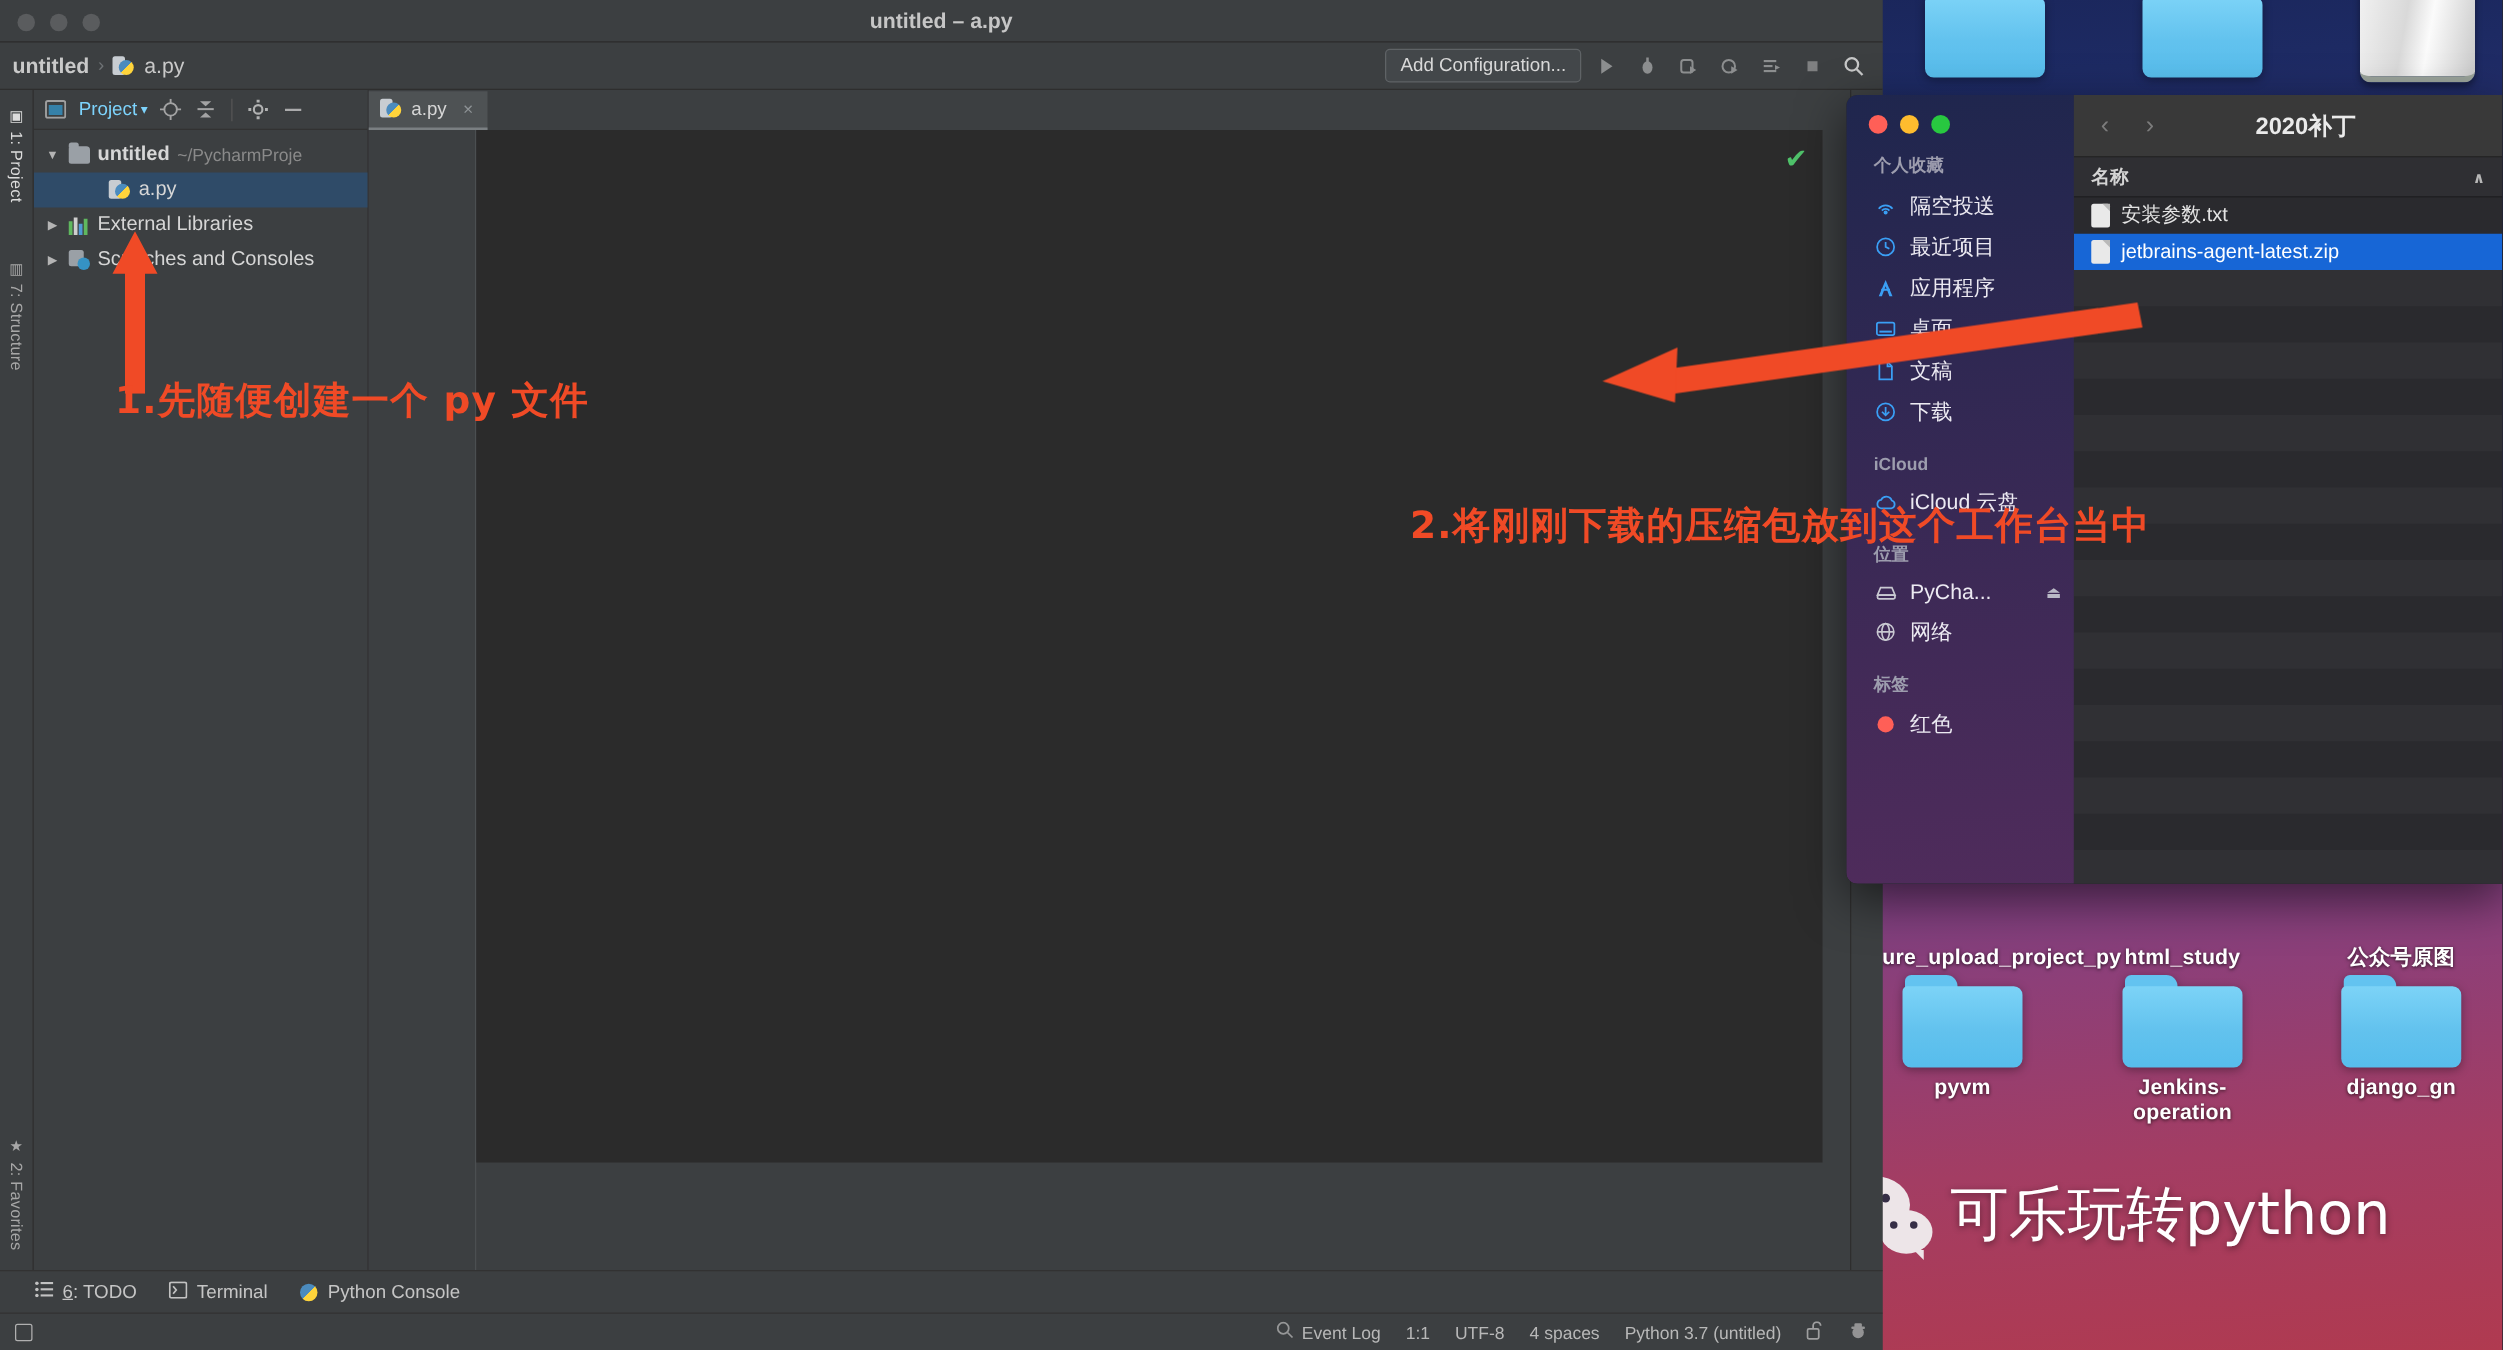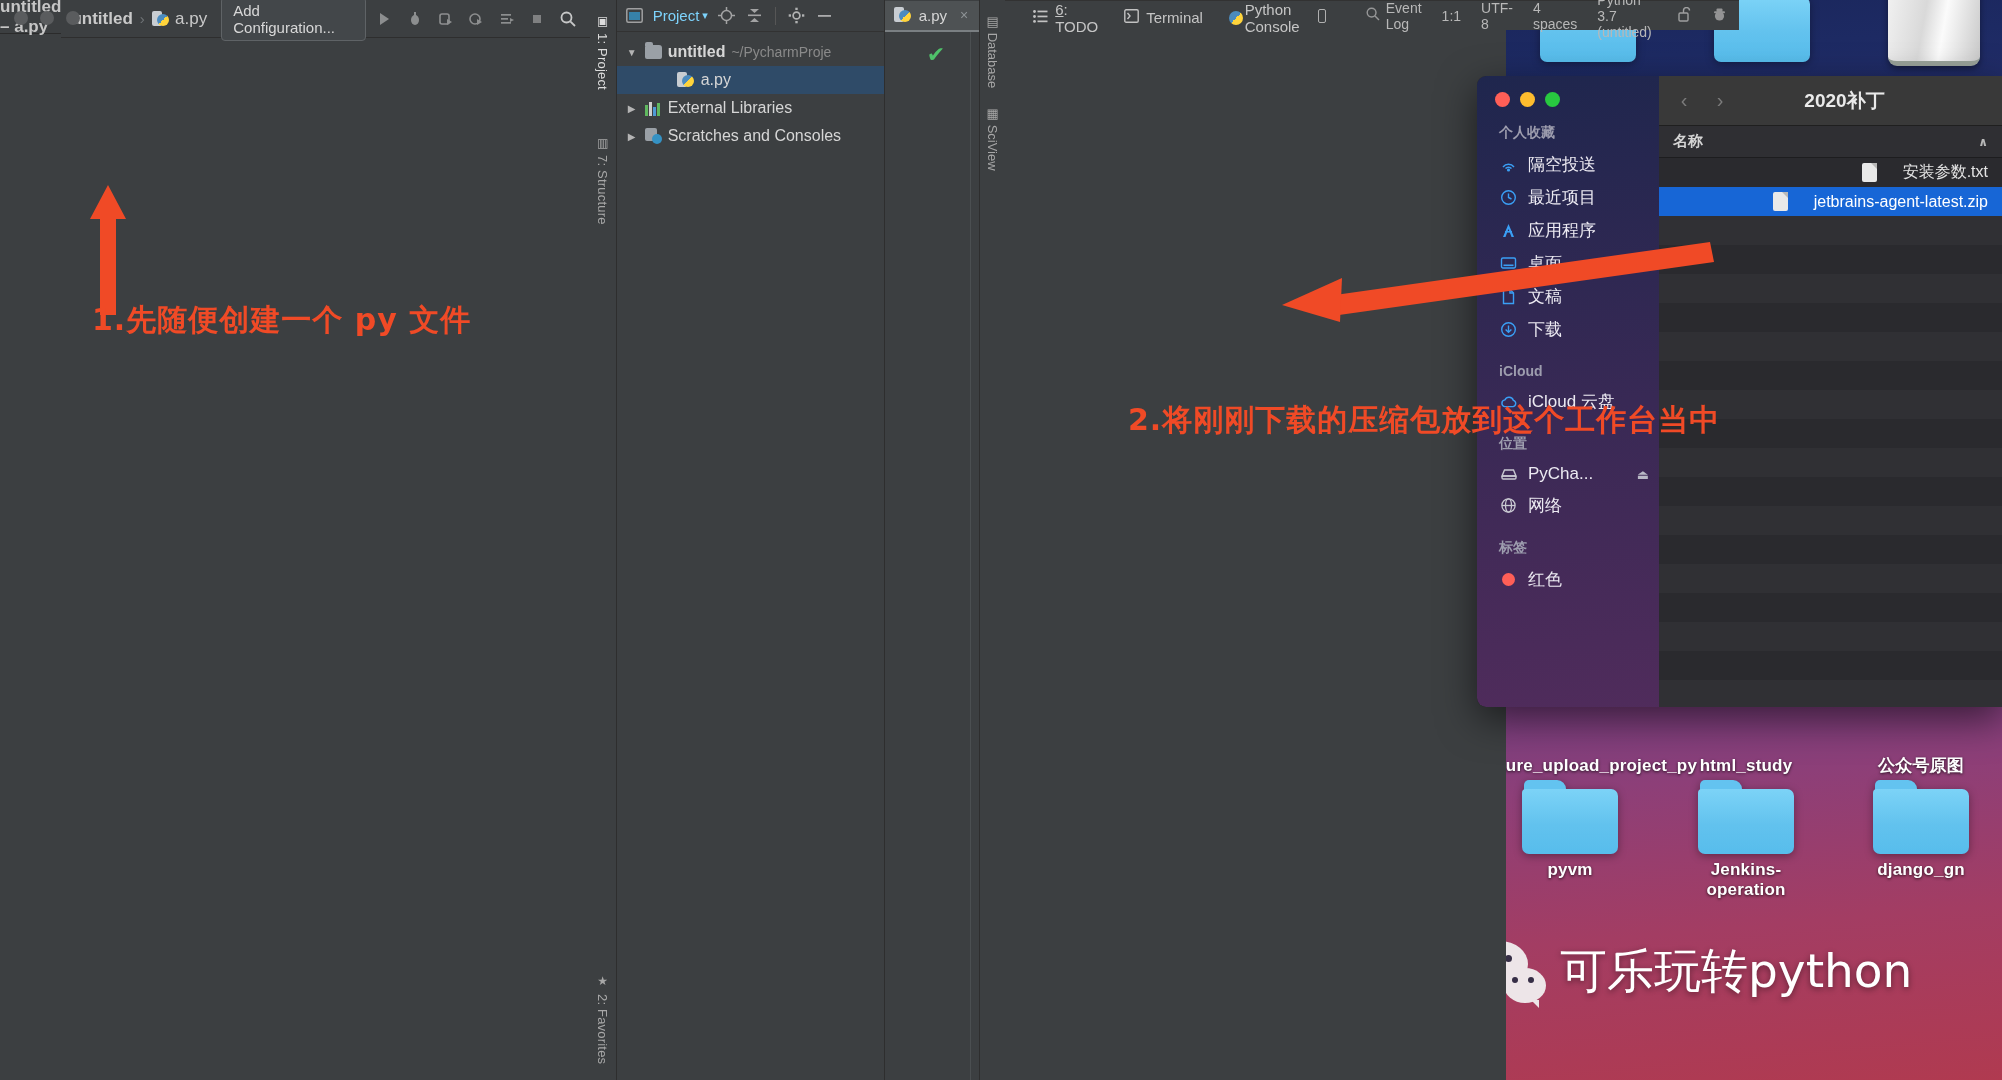--- a/index.html
+++ b/index.html
@@ -77,21 +77,21 @@
   .wm-text {
     font-size: 47px; color: #fff; font-weight: 500;
     text-shadow: 0 2px 6px rgba(0,0,0,.45);
     font-family: "DejaVu Sans", "Liberation Sans", sans-serif;
   }
 
   
   .pycharm {
     position: absolute; left: 0; top: 0; width: 1506px; height: 1080px;
     background: #3c3f41; color: #bbbbbb;
-    display: flex; 
+    display: flex; flex-direction: column;
   }
   .titlebar {
     height: 34px; background: #3c3f41; position: relative;
     display: flex; align-items: center; justify-content: center;
     border-bottom: 1px solid #2b2b2b;
   }
   .traffic { position: absolute; left: 14px; top: 11px; display: flex; gap: 12px; }
   .traffic span {
     width: 14px; height: 14px; border-radius: 50%; background: #5a5c5e; display: block;
   }
@@ -242,22 +242,22 @@
   .navarrow { color: #7c7c7c; font-size: 20px; width: 22px; text-align: center; }
   .ftitle { font-size: 19px; color: #eaeaea; font-weight: bold; flex: 1;
     text-align: center; padding-right: 44px; }
   .fcolhead {
     height: 32px; background: #2f2f33; border-bottom: 1px solid #1d1d1f;
     display: flex; align-items: center; padding: 0 14px;
     font-size: 15px; color: #d4d4d4; font-weight: bold;
   }
   .fcolhead .sortcaret { margin-left: auto; color: #b8b8b8; font-size: 12px; }
   .flist { flex: 1; overflow: hidden; }
-  .flrow { height: 29px; display: flex; align-items: center; gap: 26px;
-    padding: 0 14px; font-size: 16px; color: #e4e4e4; justify-content: flex-end; }
+  .flrow { height: 29px; display: flex; align-items: center; gap: 9px;
+    padding: 0 14px; font-size: 16px; color: #e4e4e4; }
   .flrow.alt { background: #303034; }
   .flrow.sel { background: #1766d6; color: #ffffff; }
   .docic { width: 15px; height: 19px; background: #e9e9e9; border-radius: 2px;
     position: relative; flex: none; }
   .docic:after { content: ""; position: absolute; right: 0; top: 0;
     border-top: 6px solid #b9b9b9; border-left: 6px solid transparent; }
 
   
   .anno {
     position: absolute; color: #f04a26; font-size: 30px; font-weight: bold;

